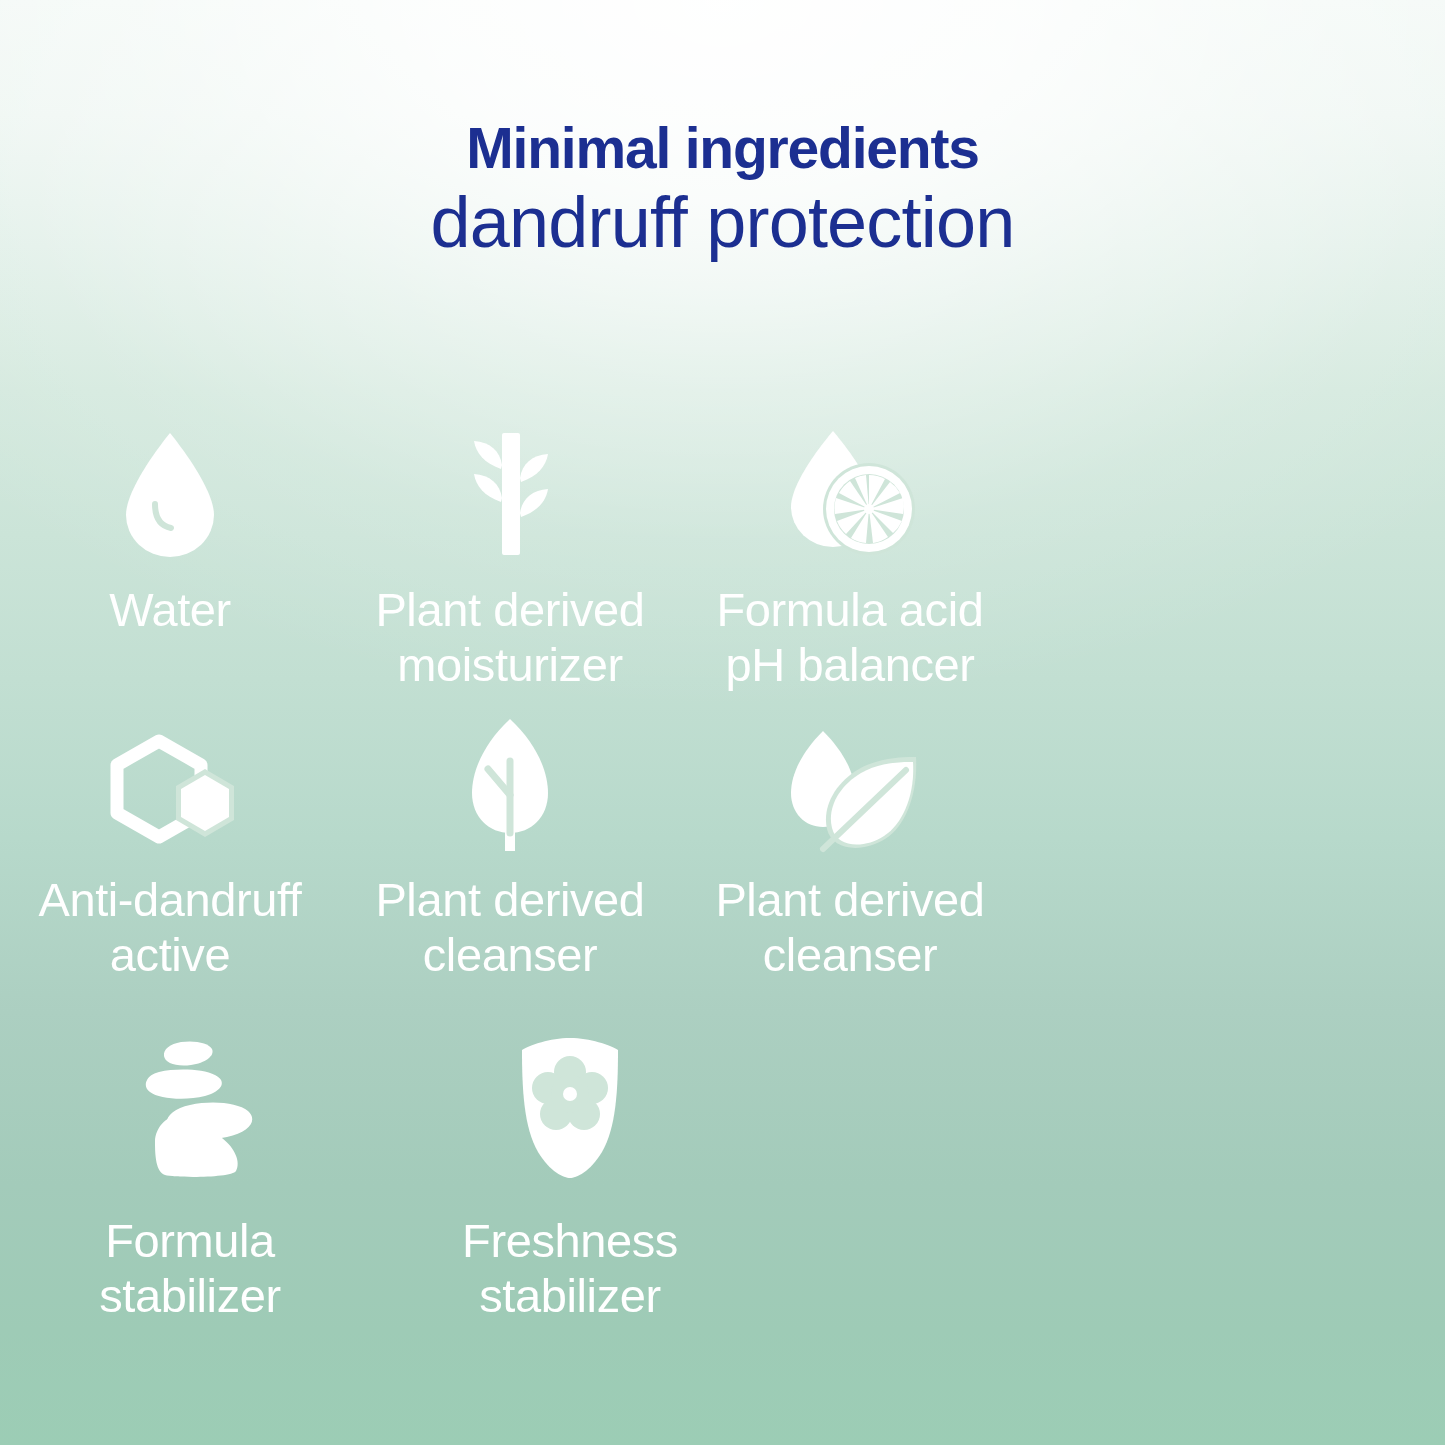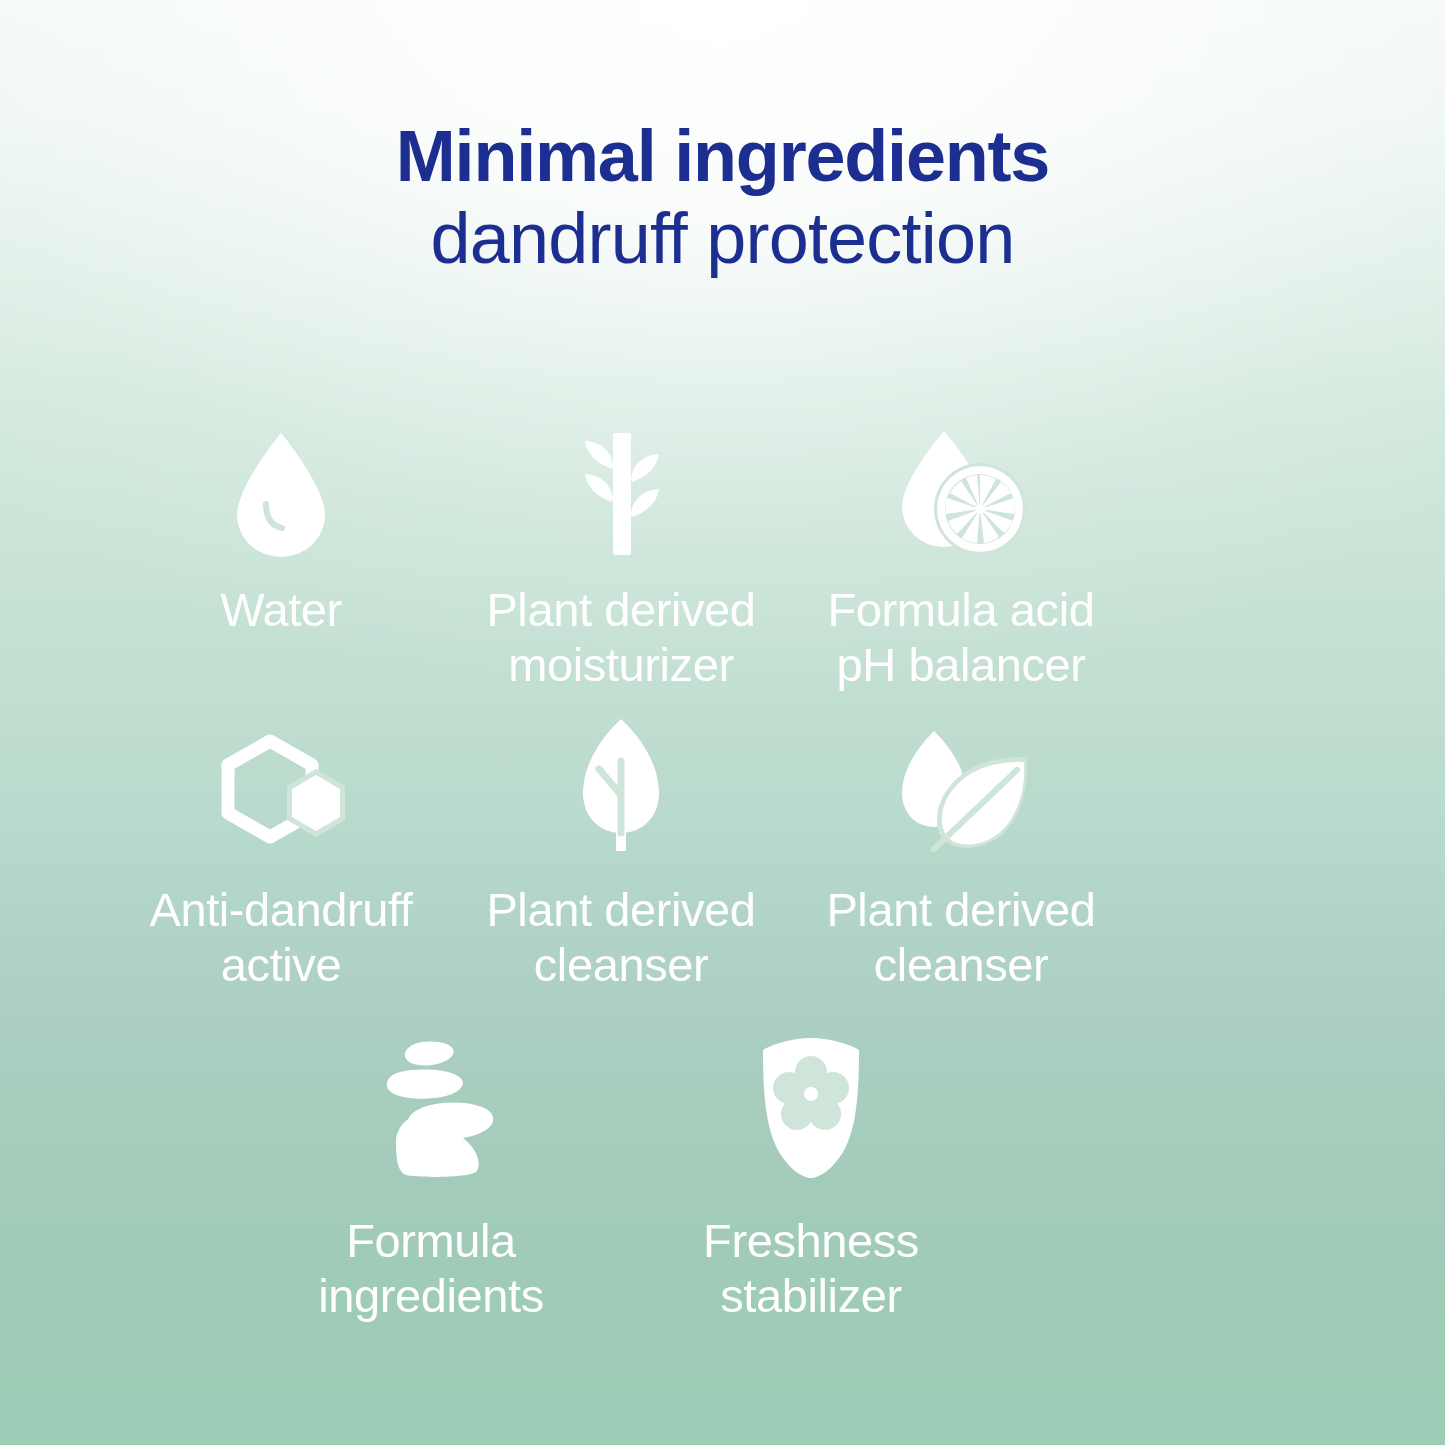--- a/index.html
+++ b/index.html
@@ -47,21 +47,21 @@
     position: absolute;
     top: 118px;
     left: 0;
     width: 1445px;
     text-align: center;
     padding: 0 60px;
     box-sizing: border-box;
   }
   .headline-line1 {
     display: block;
-    font-size: 72px;
+    font-size: 57px;
     line-height: 1.06;
     font-weight: 700;
     letter-spacing: -1.2px;
     color: #1c2f91;
     white-space: nowrap;
   }
   .headline-line2 {
     display: block;
     margin-top: 6px;
     font-size: 72px;
@@ -71,21 +71,20 @@
     color: #1c2f91;
     white-space: nowrap;
   }
 
   
   .grid {
     position: absolute;
     left: 0;
     width: 1242px;
     display: flex;
-    justify-content: center;
   }
   .grid.row-1 { top: 425px; }
   .grid.row-2 { top: 715px; }
   .grid.row-3 { top: 1030px; }
 
   .cell {
     width: 340px;
     display: flex;
     flex-direction: column;
     align-items: center;
@@ -109,21 +108,21 @@
   .cell-label {
     margin-top: 26px;
     color: #ffffff;
     font-size: 47px;
     line-height: 1.17;
     font-weight: 400;
     text-align: center;
     letter-spacing: -0.4px;
     white-space: pre-line;
   }
-  .grid.row-2 .cell-label { margin-top: 30px; }
+  .grid.row-2 .cell-label { margin-top: 20px; }
   .grid.row-3 .cell-label { margin-top: 34px; }
 </style>
 </head>
 <body>
 
 <div id="infographic">
 
   <div class="headline-block">
     <span class="headline-line1">Minimal ingredients</span>
     <span class="headline-line2">dandruff protection</span>
@@ -235,21 +234,21 @@
         <svg width="146" height="142" viewBox="0 0 146 142" aria-hidden="true">
           <g fill="#ffffff">
             <path d="M64 4 C78 2 92 5 95 11 C98 18 88 25 74 27 C59 29 48 25 47 18 C46 11 53 6 64 4 Z"></path>
             <path d="M42 34 C60 30 86 31 98 37 C110 43 106 53 88 58 C68 63 42 61 33 54 C25 48 29 37 42 34 Z"></path>
             <path d="M73 67 C96 62 121 65 131 73 C141 82 133 94 110 99 C85 104 59 100 52 91 C45 82 54 71 73 67 Z"></path>
             <path d="M38 104 C38 88 52 76 66 76 C84 76 91 90 105 100 C118 110 124 124 119 133 C115 140 59 140 48 137 C39 134 38 118 38 104 Z"></path>
           </g>
         </svg>
       </span>
       <span class="cell-label">Formula
-ingredients</span>
+stabilizer</span>
     </div>
 
     <div class="cell">
       <span class="icon-wrap">
         <svg width="112" height="144" viewBox="0 0 112 144" aria-hidden="true">
           <path fill="#ffffff" d="M56 2 C76 2 96 9 104 14 C104 54 102 92 88 116 C76 136 62 142 56 142 C50 142 36 136 24 116 C10 92 8 54 8 14 C16 9 36 2 56 2 Z"></path>
           <g fill="#cfe5d9">
             <circle cx="56" cy="36" r="16"></circle>
             <circle cx="34" cy="52" r="16"></circle>
             <circle cx="78" cy="52" r="16"></circle>

